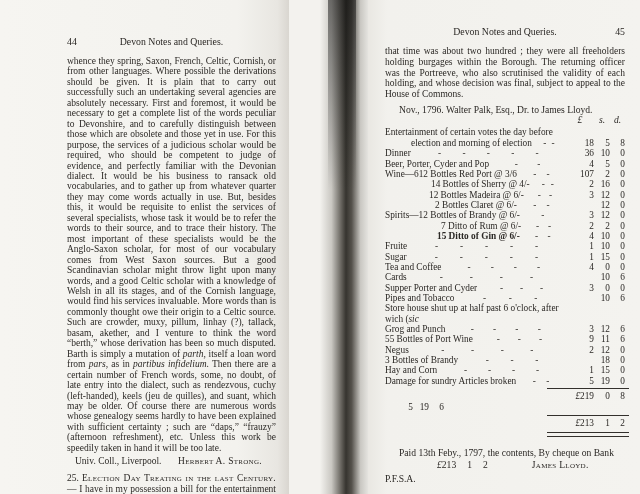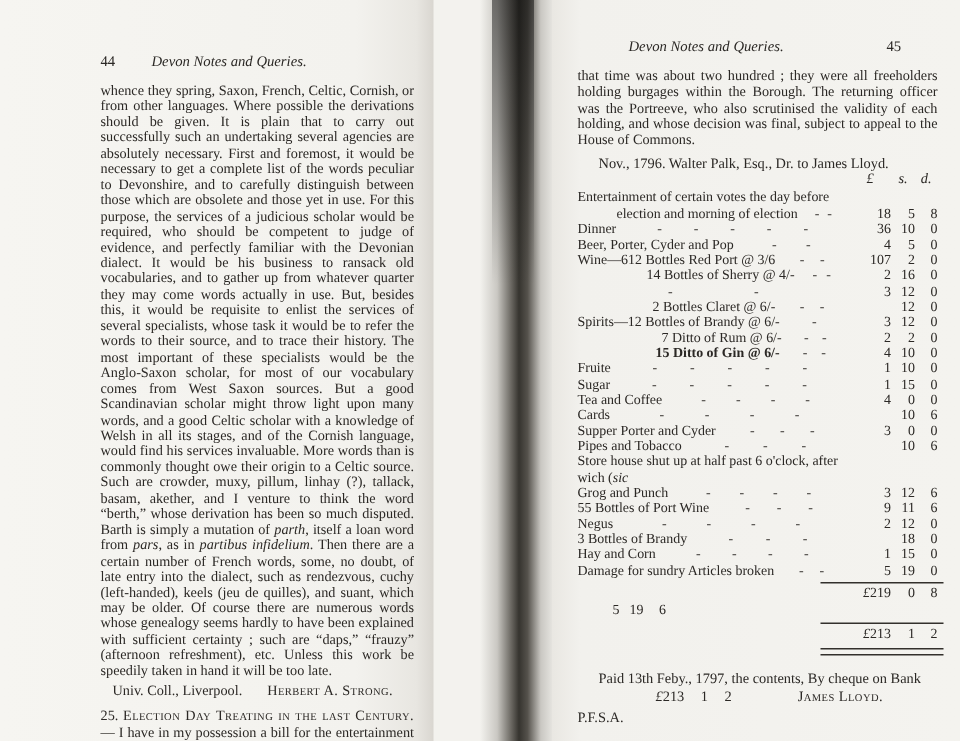--- a/index.html
+++ b/index.html
@@ -13,22 +13,22 @@
   .page-left{left:0;width:289px;background:linear-gradient(90deg,#f6f5f1 0%,#f3f2ee 82%,#e8e6e1 96%,#d9d6d0 100%)}
   .page-right{left:368px;width:272px;background:linear-gradient(90deg,#e9e7e2 0%,#f2f1ed 7%,#f4f3ef 100%)}
   .gutter{position:absolute;left:320px;top:0;width:52px;height:494px;
     background:linear-gradient(90deg,rgba(216,213,207,0) 0%,rgba(168,165,159,0.55) 22%,#6b6862 40%,#36342f 50%,#55524c 61%,rgba(160,157,151,0.5) 78%,rgba(235,233,228,0) 100%)}
   .gutter::after{content:"";position:absolute;left:8px;top:0;width:28px;height:190px;
     background:linear-gradient(180deg,rgba(8,8,8,0.5),rgba(8,8,8,0))}
   .lcol{margin:36px 13px 0 67px}
   .rcol{margin:26px 15px 0 17px}
   .phead{display:flex;align-items:baseline;font-size:9.8px;margin-bottom:9px}
   .pnum{width:34px}
-  .pnum-r{width:34px;}
-  .ptitle{flex:1;font-style:italic}
+  .pnum-r{width:34px;text-align:right}
+  .ptitle{flex:1;text-align:center;}
   .body-text{font-size:9.5px;line-height:10.45px;text-align:justify}
   .rcol .body-text{line-height:10.8px}
   .it{font-style:italic}
   .sc{font-variant:small-caps;letter-spacing:0.3px}
   .attrib{display:flex;justify-content:space-between;font-size:9.5px;margin-top:3px;padding:0 14px 0 8px}
   .section{margin-top:7px}
   .bill-heading{font-size:9.6px;margin-top:4px;padding-left:14px}
   .bill{font-size:9.3px;margin-top:2px}
   .brow{display:flex;align-items:baseline;line-height:10.35px}
   .blabel{white-space:nowrap}
@@ -136,20 +136,21 @@
           <span class="blabel" style="padding-left: 46px;">14 Bottles of Sherry @ 4/-</span>
           <span class="bleader">
             <span>-</span>
             <span>-</span>
           </span>
           <span class="bl">2</span>
           <span class="bs">16</span>
           <span class="bd">0</span>
         </div>
         <div class="brow">
+          <span class="blabel" style="padding-left: 44px;">12 Bottles Madeira @ 6/-</span>
           <span class="bleader">
             <span>-</span>
             <span>-</span>
           </span>
           <span class="bl">3</span>
           <span class="bs">12</span>
           <span class="bd">0</span>
         </div>
         <div class="brow">
           <span class="blabel" style="padding-left: 50px;">2 Bottles Claret @ 6/-</span>

